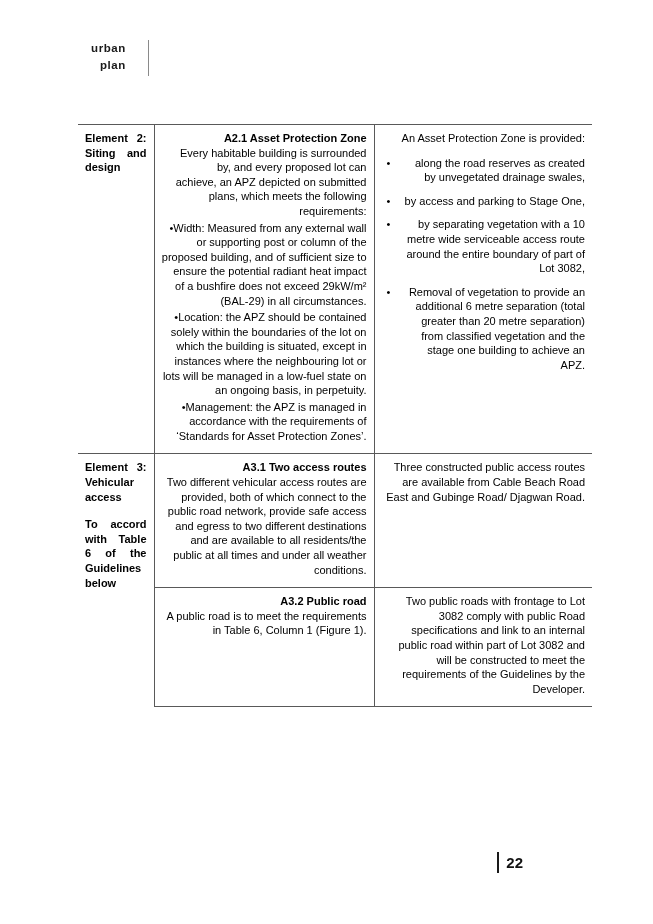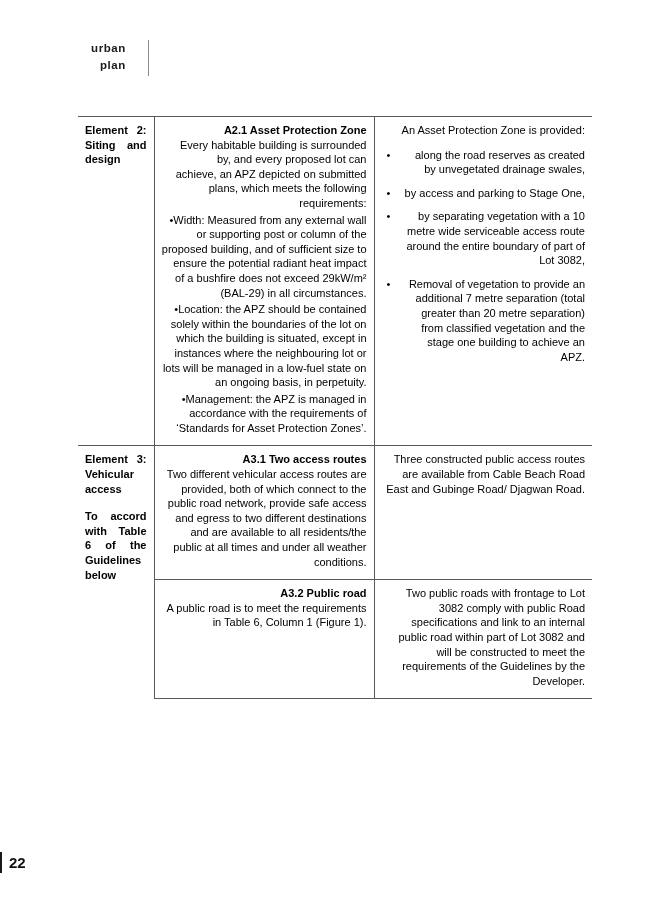--- a/index.html
+++ b/index.html
@@ -46,21 +46,21 @@
     font-size: 11.5px;
     line-height: 17px;
     letter-spacing: 1.1px;
     color: #9a9a9a;
   }
 
   
   .doc-table {
     position: absolute;
     left: 78px;
-    top: 116px;
+    top: 124px;
     width: 514px;
     border-collapse: collapse;
     table-layout: fixed;
   }
   .doc-table td {
     vertical-align: top;
     padding: 6px 7px 10px 7px;
     font-size: 11px;
     line-height: 14.6px;
   }
@@ -122,20 +122,21 @@
   .resp-cell-mid { padding-top: 20px; }
   .resp-cell-low { padding-top: 16px; }
 
   
   .page-footer {
     position: absolute;
     left: 0;
     top: 852px;
     width: 583px;
     display: flex;
+    justify-content: flex-end;
     padding-right: 60px;
     box-sizing: border-box;
   }
   .folio-rule {
     width: 2px;
     height: 21px;
     background: #1a1a1a;
     margin-right: 7px;
   }
   .folio-num {
@@ -174,21 +175,21 @@
         <p class="std-bullet std-gap">•Width: Measured from any external wall or supporting post or column of the proposed building, and of sufficient size to ensure the potential radiant heat impact of a bushfire does not exceed 29kW/m² (BAL-29) in all circumstances.</p>
         <p class="std-bullet std-gap">•Location: the APZ should be contained solely within the boundaries of the lot on which the building is situated, except in instances where the neighbouring lot or lots will be managed in a low-fuel state on an ongoing basis, in perpetuity.</p>
         <p class="std-bullet std-gap">•Management: the APZ is managed in accordance with the requirements of ‘Standards for Asset Protection Zones’.</p>
       </td>
       <td class="vl">
         <p class="resp-p">An Asset Protection Zone is provided:</p>
         <ul class="resp-list">
           <li><span class="bul">•</span><span>along the road reserves as created by unvegetated drainage swales,</span></li>
           <li><span class="bul">•</span><span>by access and parking to Stage One,</span></li>
           <li><span class="bul">•</span><span>by separating vegetation with a 10 metre wide serviceable access route around the entire boundary of part of Lot 3082,</span></li>
-          <li><span class="bul">•</span><span>Removal of vegetation to provide an additional 7 metre separation (total greater than 20 metre separation) from classified vegetation and the stage one building to achieve an APZ.</span></li>
+          <li><span class="bul">•</span><span>Removal of vegetation to provide an additional 6 metre separation (total greater than 20 metre separation) from classified vegetation and the stage one building to achieve an APZ.</span></li>
         </ul>
       </td>
     </tr>
 
     <tr class="row-sep">
       <td class="cell-element" rowspan="2">
         <p class="blk">Element 3: Vehicular access</p>
         <p class="blk">To accord with Table 6 of the Guidelines below</p>
       </td>
       <td class="vl">

